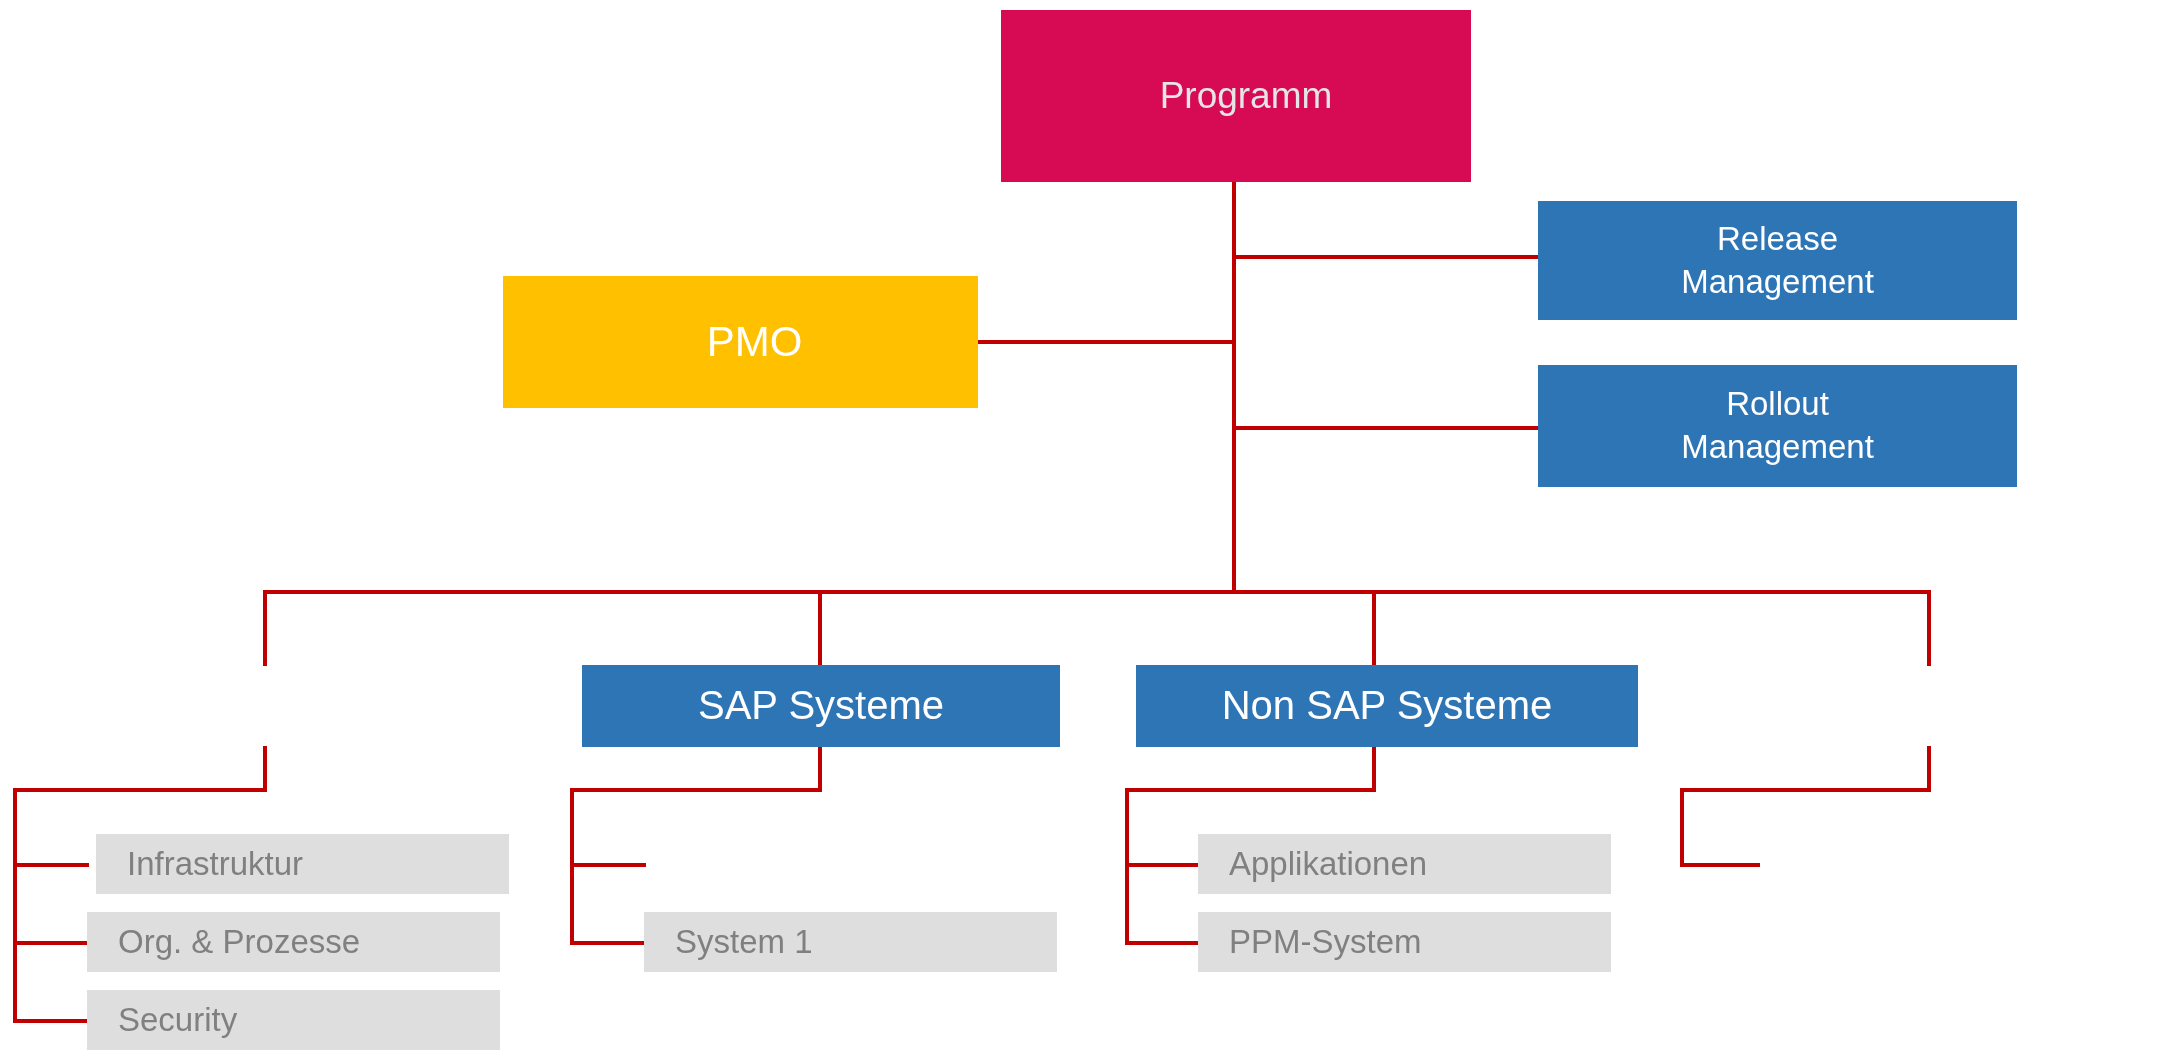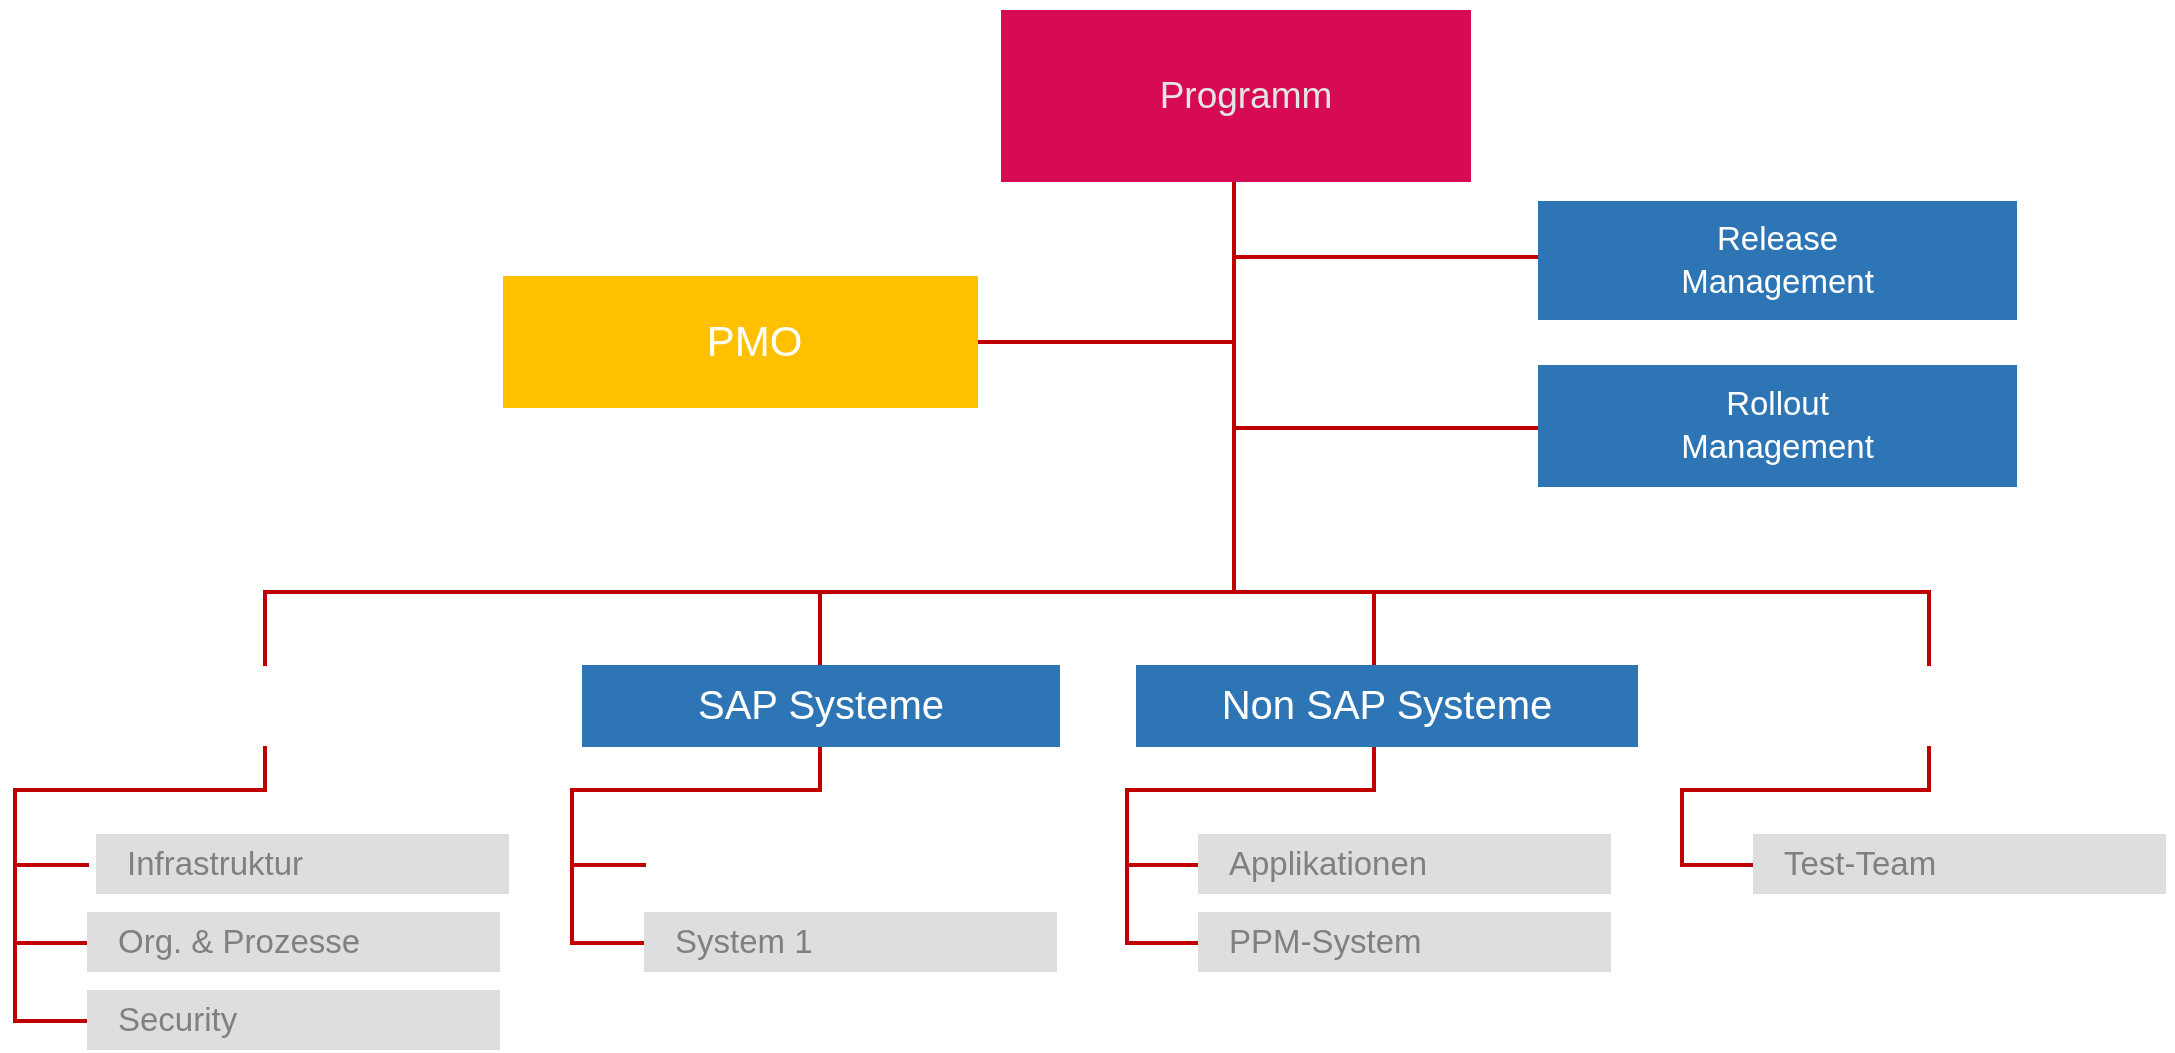--- a/index.html
+++ b/index.html
@@ -148,15 +148,14 @@
   <div class="node blue" style="left:582px; top:665px; width:478px; height:82px;">SAP Systeme</div>
 
   <div class="node leaf" style="left:644px; top:912px; width:413px; height:60px;">System 1</div>
 
   <div class="node blue" style="left:1136px; top:665px; width:502px; height:82px;">Non SAP Systeme</div>
 
   <div class="node leaf" style="left:1198px; top:834px; width:413px; height:60px;">Applikationen</div>
   <div class="node leaf" style="left:1198px; top:912px; width:413px; height:60px;">PPM-System</div>
 
 
-  <div class="node leaf" style="left:1753px; top:834px; width:413px; height:60px;">Test-Team</div>
 
 </div>
 
 </body></html>

